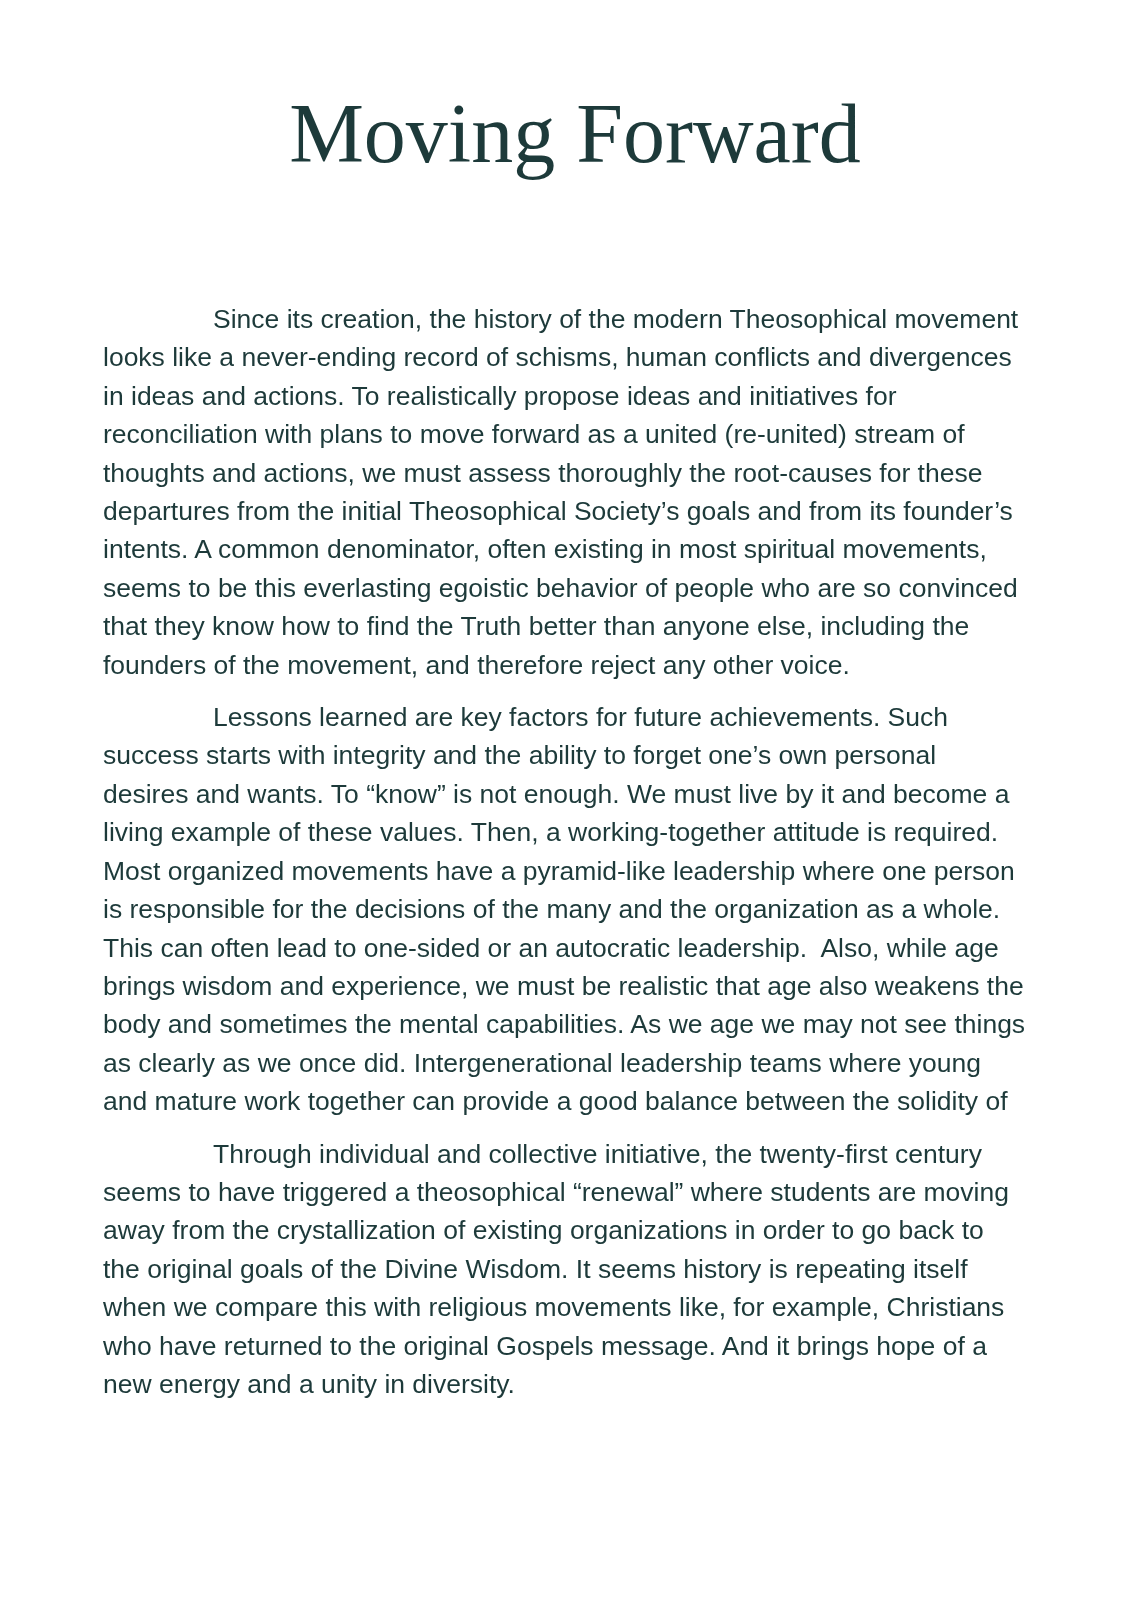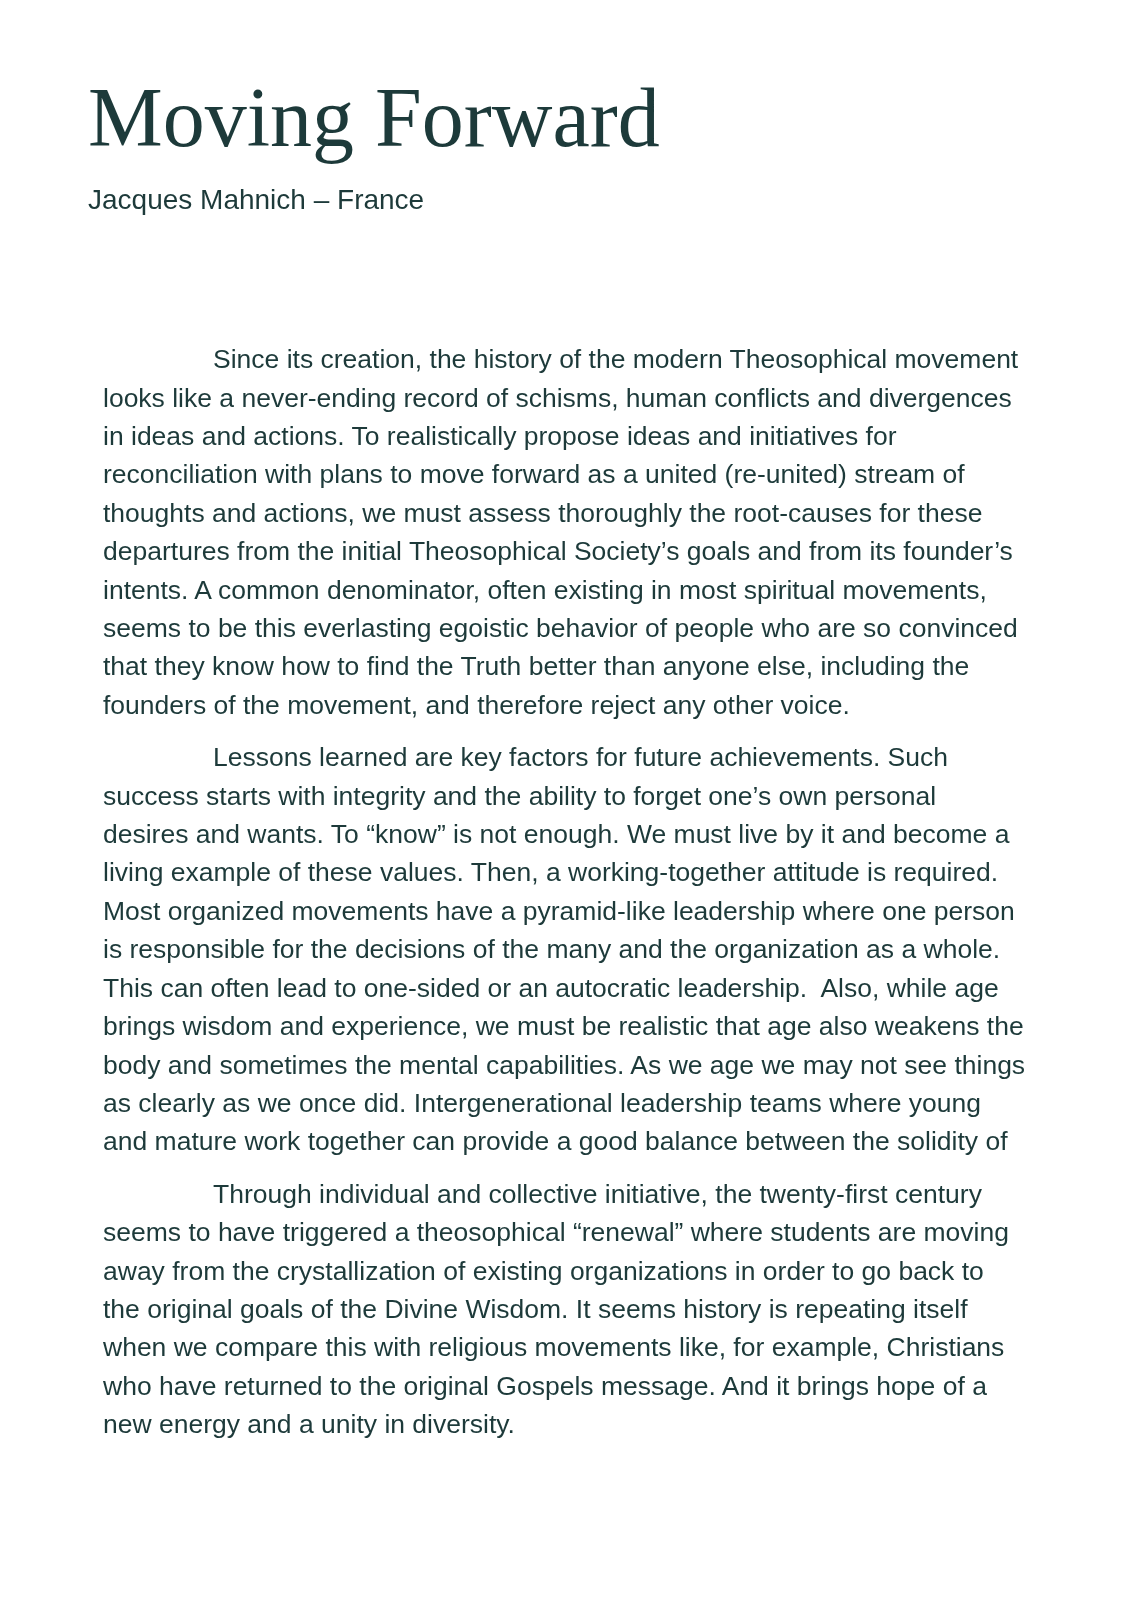--- a/index.html
+++ b/index.html
@@ -19,23 +19,24 @@
     width: 1142px;
     height: 1600px;
     padding: 76px 80px 0 88px;
     background: #ffffff;
   }
   .title {
     font-family: "Liberation Serif", serif;
     font-weight: 400;
     font-size: 84px;
     line-height: 1.0;
-    margin: 0;
+    margin: 16px;
     color: var(--ink);
     white-space: nowrap;
+    text-align: center;
   }
   .byline {
     font-family: "Liberation Sans", sans-serif;
     font-size: 28px;
     line-height: 1.15;
     margin-top: 24px;
     color: var(--ink);
   }
   .article {
     margin-top: 124px;
@@ -48,21 +49,20 @@
     margin: 0 0 14px 15px;
     text-indent: 110px;
     white-space: pre; 
   }
 </style>
 </head>
 <body style="background: rgb(255, 255, 255);">
 
 <div class="page" style="--ink: #1d3a3a;">
   <h1 class="title">Moving Forward</h1>
-  <div class="byline">Jacques Mahnich – France</div>
   <div class="article" id="article-body">
       <p class="para">Since its creation, the history of the modern Theosophical movement
 looks like a never-ending record of schisms, human conflicts and divergences
 in ideas and actions. To realistically propose ideas and initiatives for
 reconciliation with plans to move forward as a united (re-united) stream of
 thoughts and actions, we must assess thoroughly the root-causes for these
 departures from the initial Theosophical Society’s goals and from its founder’s
 intents. A common denominator, often existing in most spiritual movements,
 seems to be this everlasting egoistic behavior of people who are so convinced
 that they know how to find the Truth better than anyone else, including the

